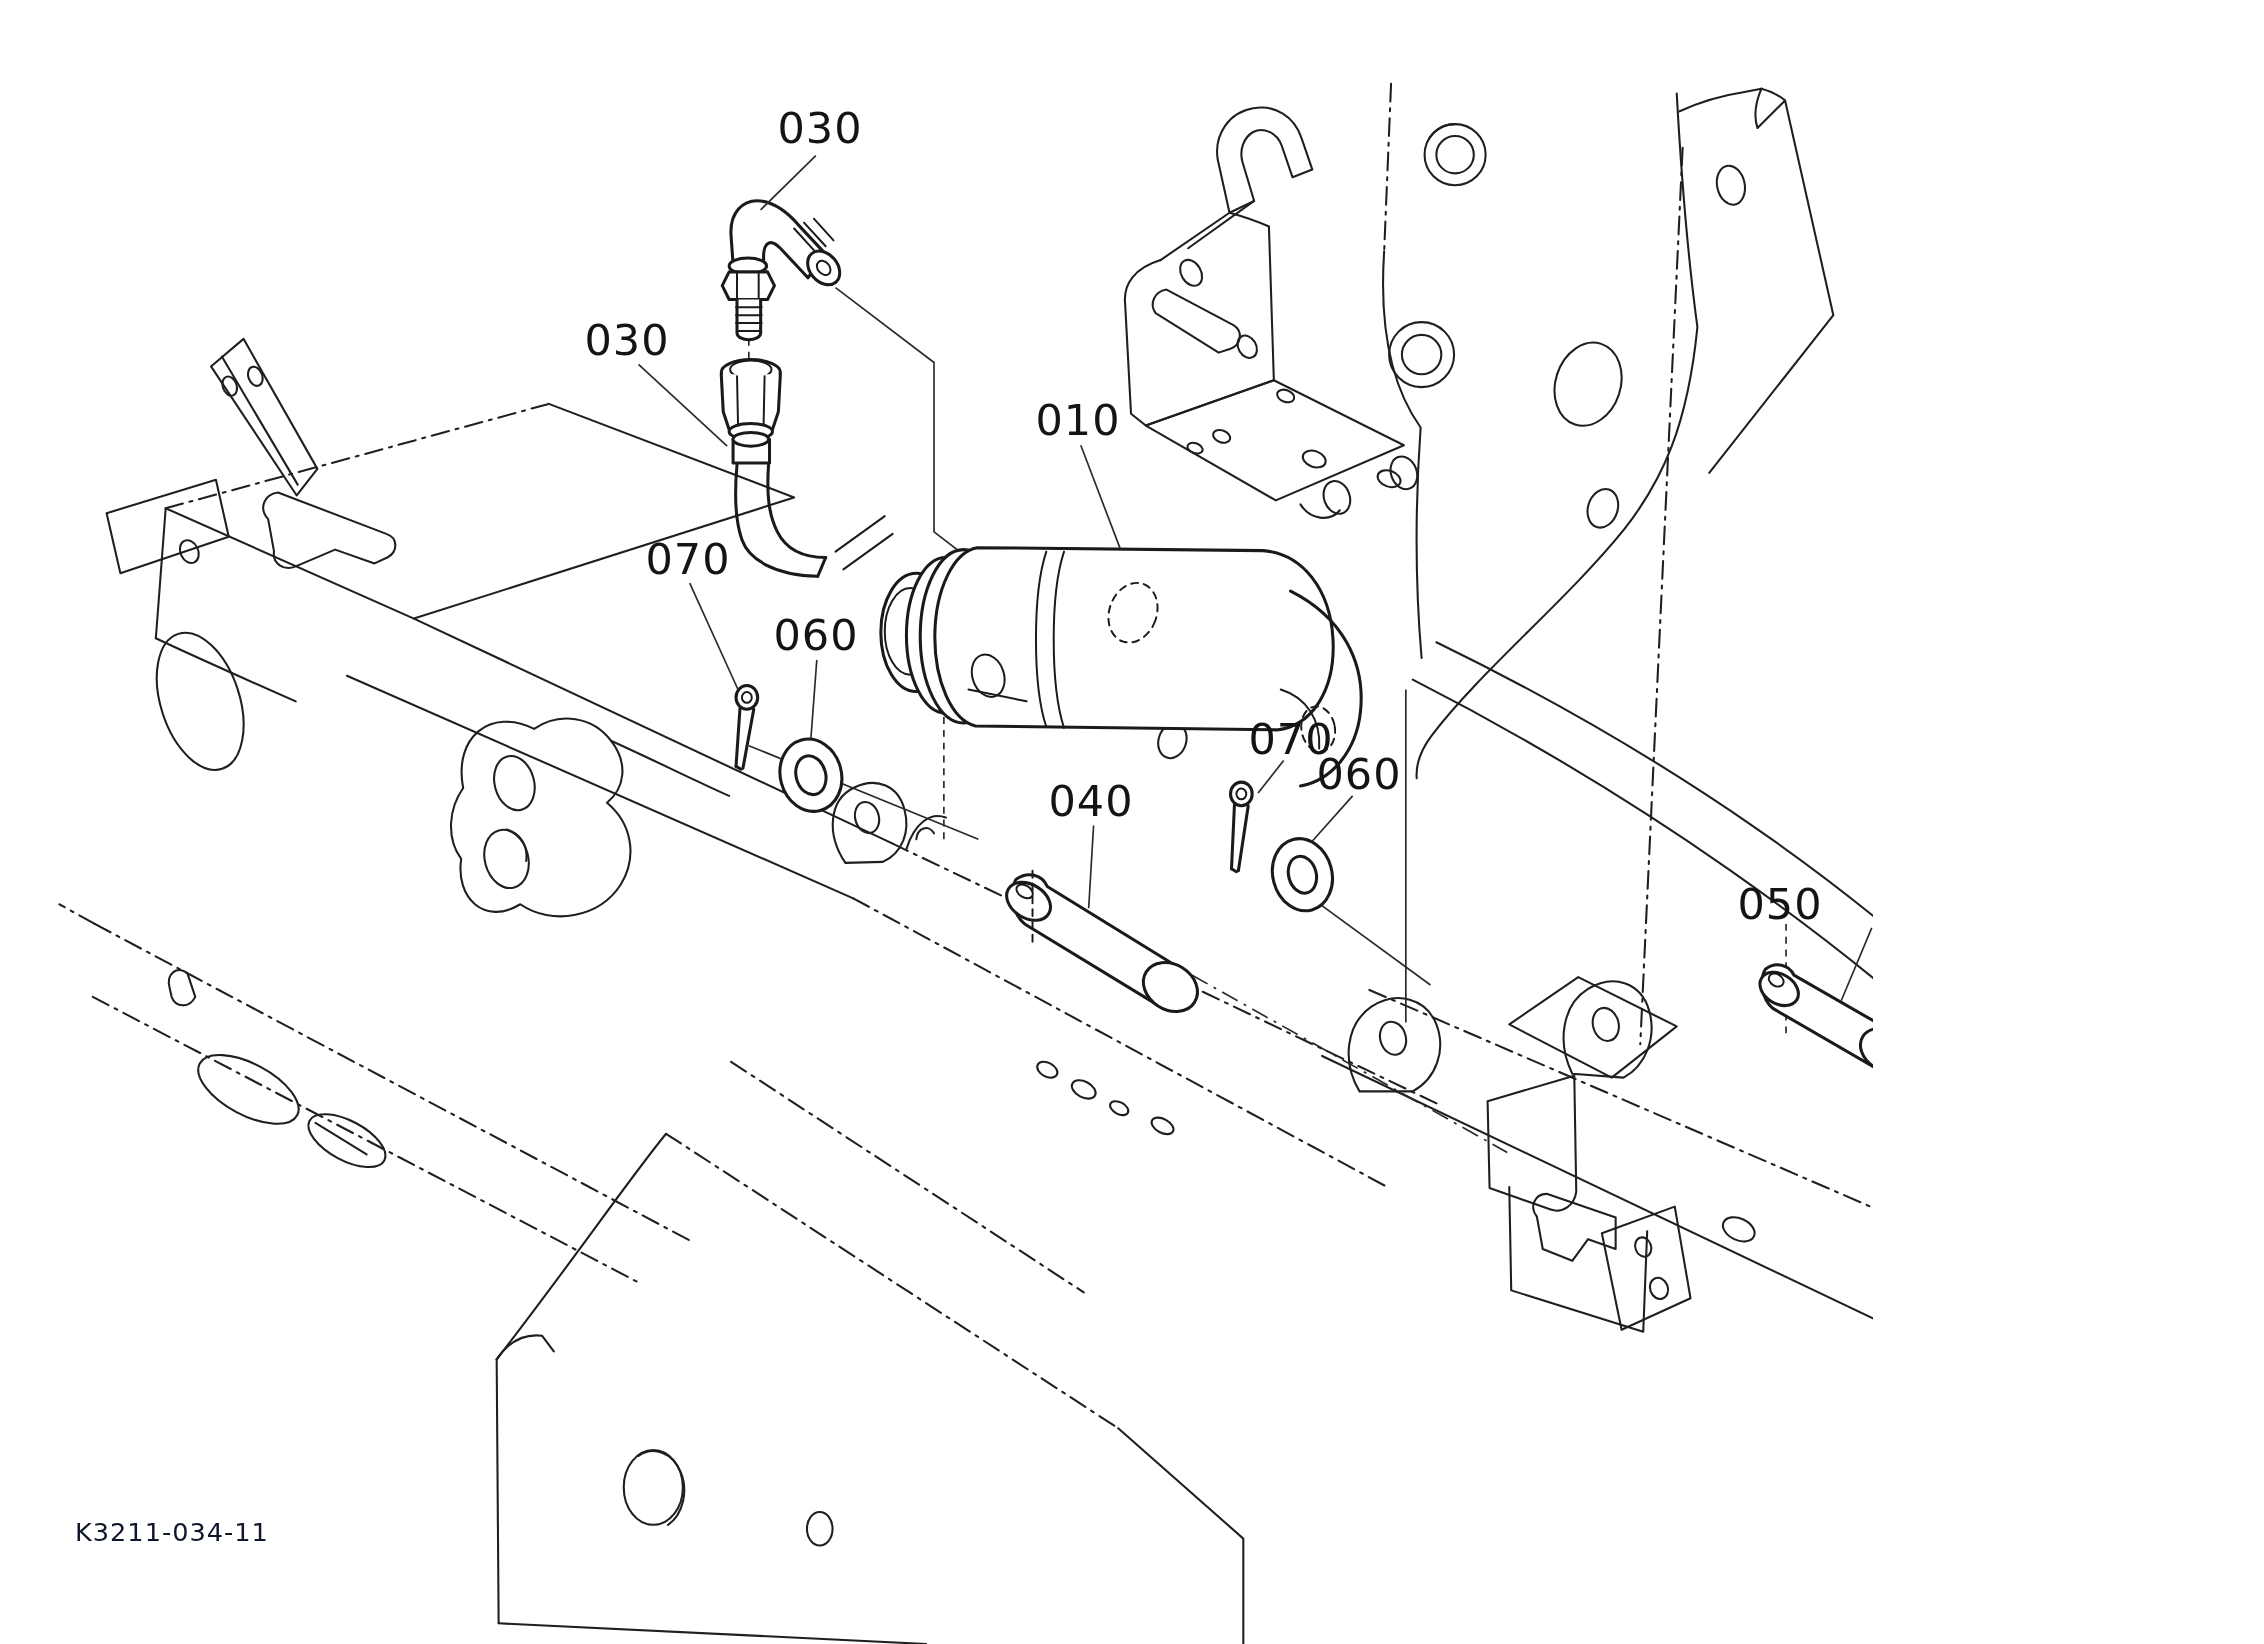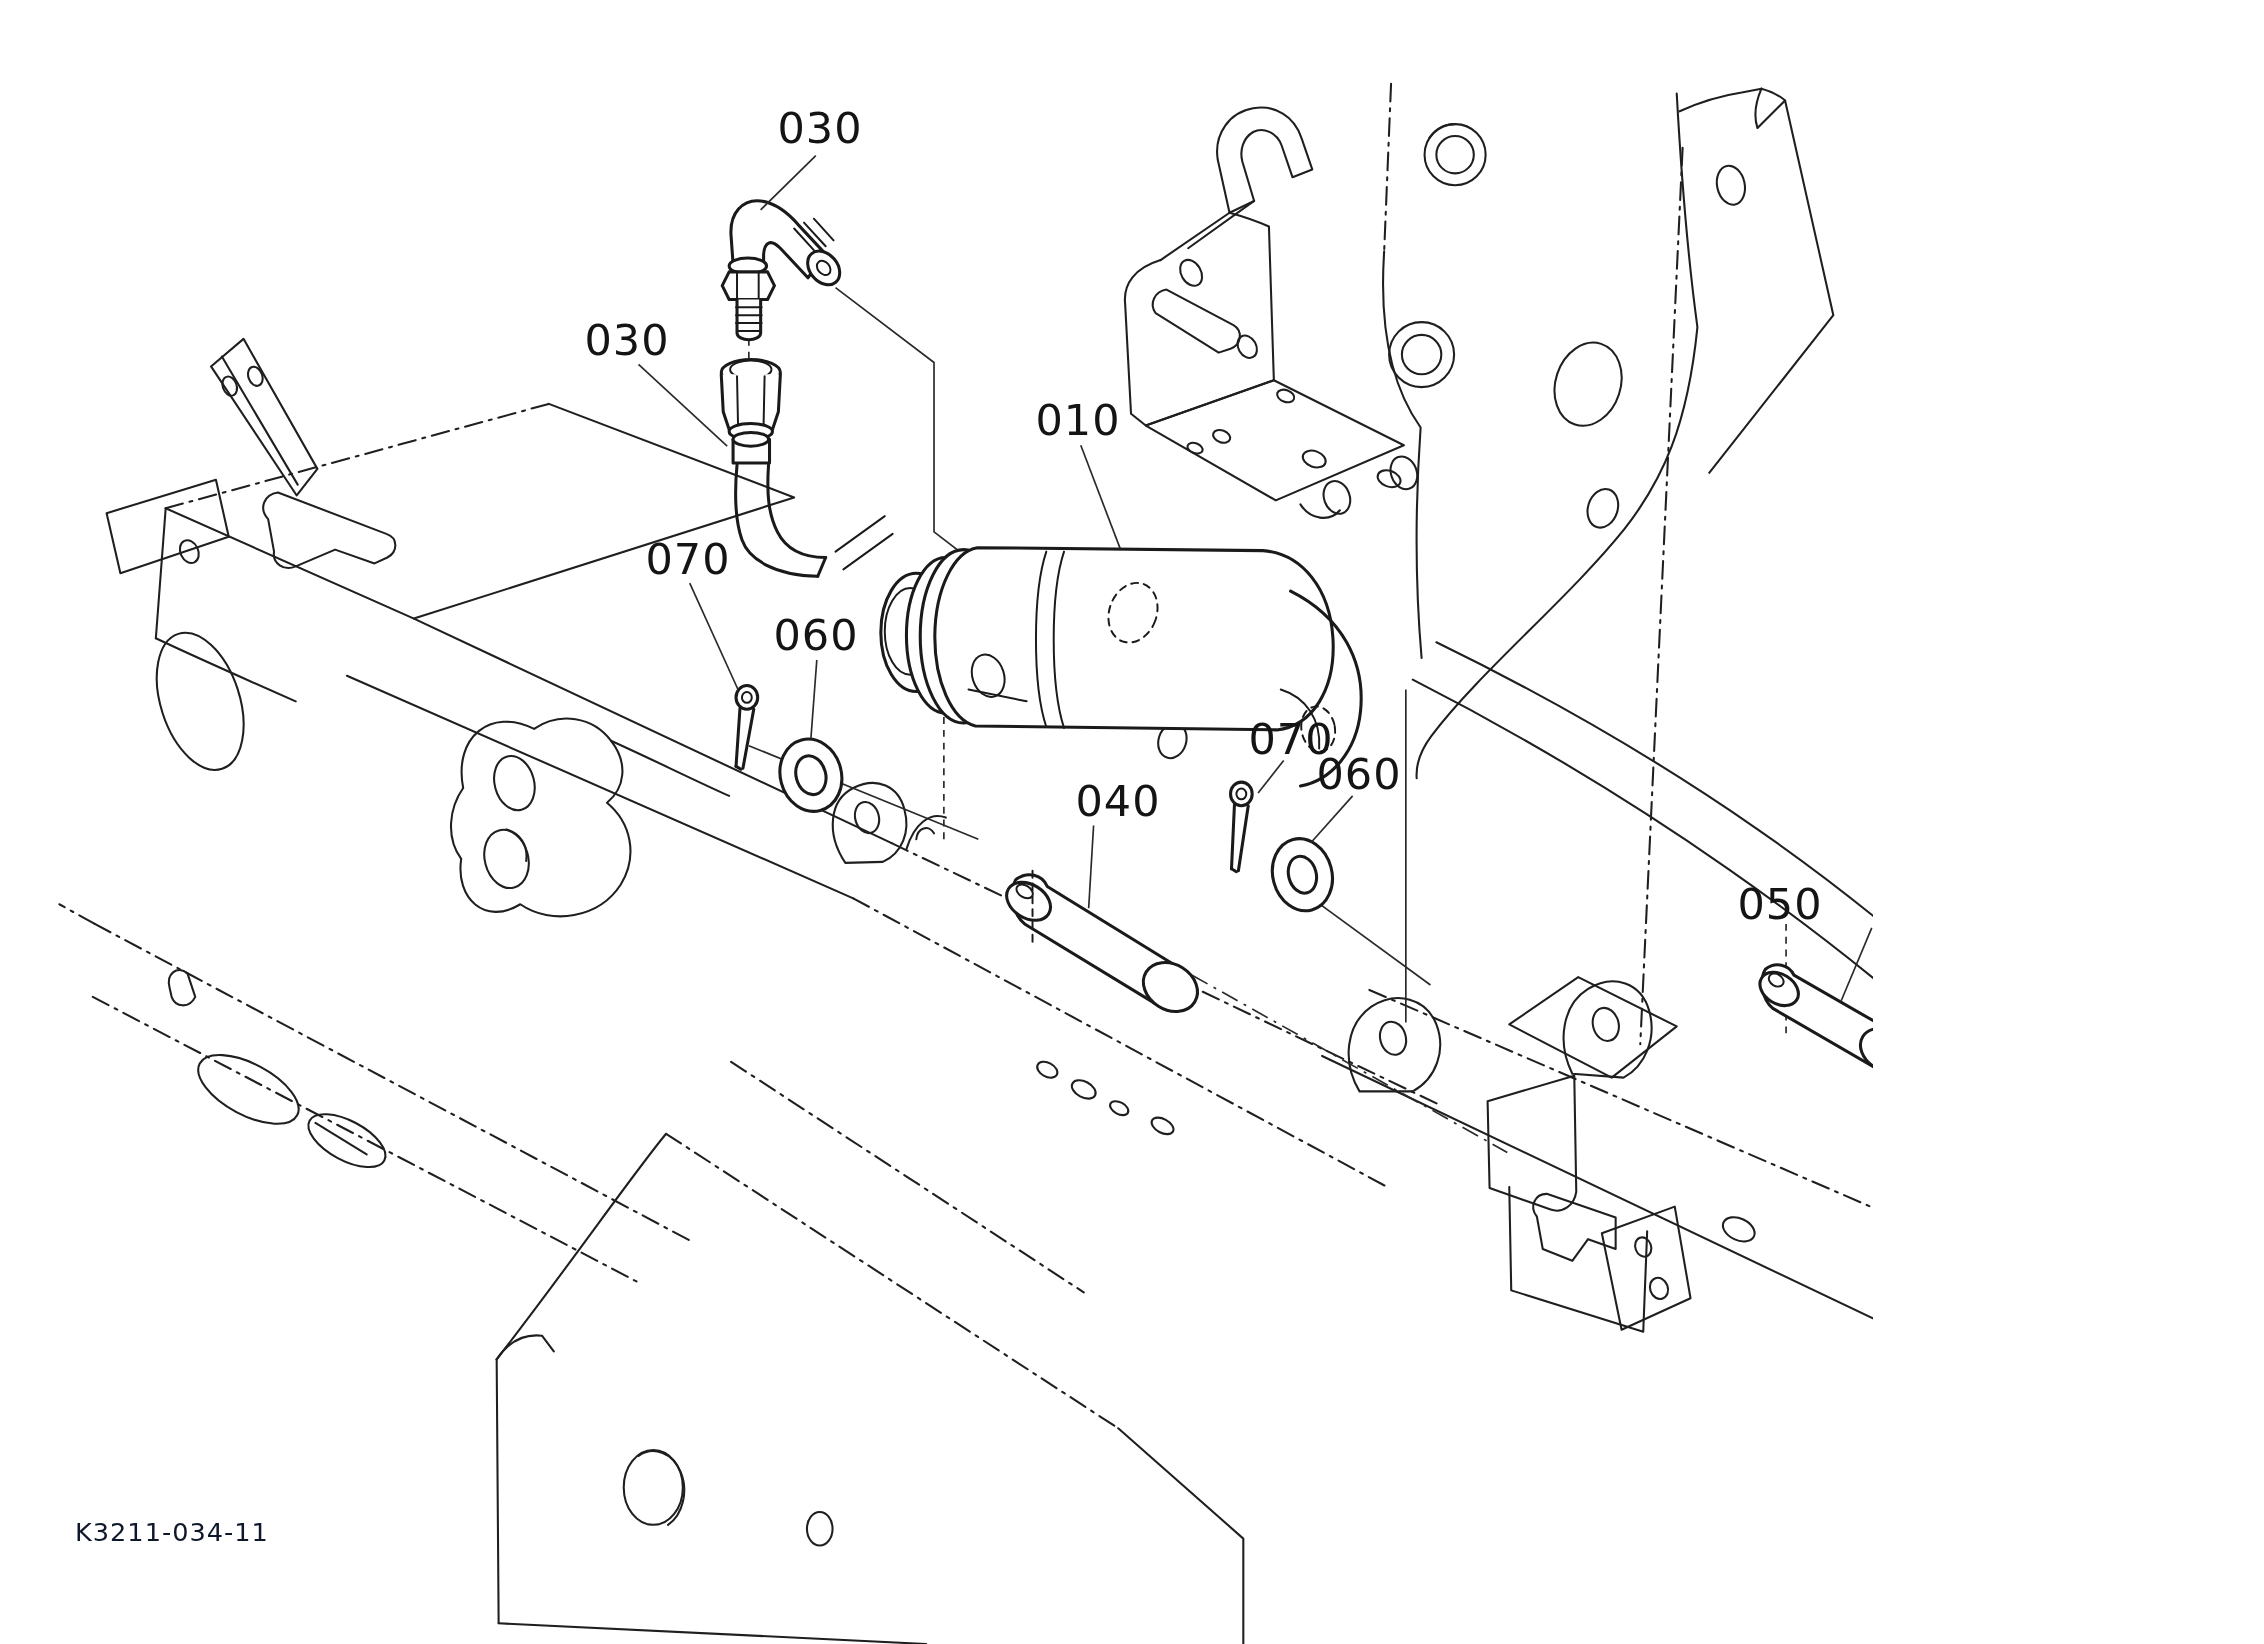--- a/index.html
+++ b/index.html
@@ -301,19 +301,19 @@
   </g>
 </svg>
 
   <div class="callout" style="left:820px;top:128px;">030</div>
   <div class="callout" style="left:627px;top:340px;">030</div>
   <div class="callout" style="left:1070px;top:420px;margin-left:8px;">010</div>
   <div class="callout" style="left:688px;top:559px;">070</div>
   <div class="callout" style="left:816px;top:635px;">060</div>
   <div class="callout" style="left:1291px;top:739px;">070</div>
   <div class="callout" style="left:1359px;top:774px;">060</div>
-  <div class="callout" style="left:1118px;top:801px;">040</div>
+  <div class="callout" style="left:1091px;top:801px;">040</div>
   <div class="callout" style="left:1780px;top:904px;">050</div>
 
   <div class="drawing-code">K3211-034-11</div>
 
 </div>
 
 
 </body></html>

